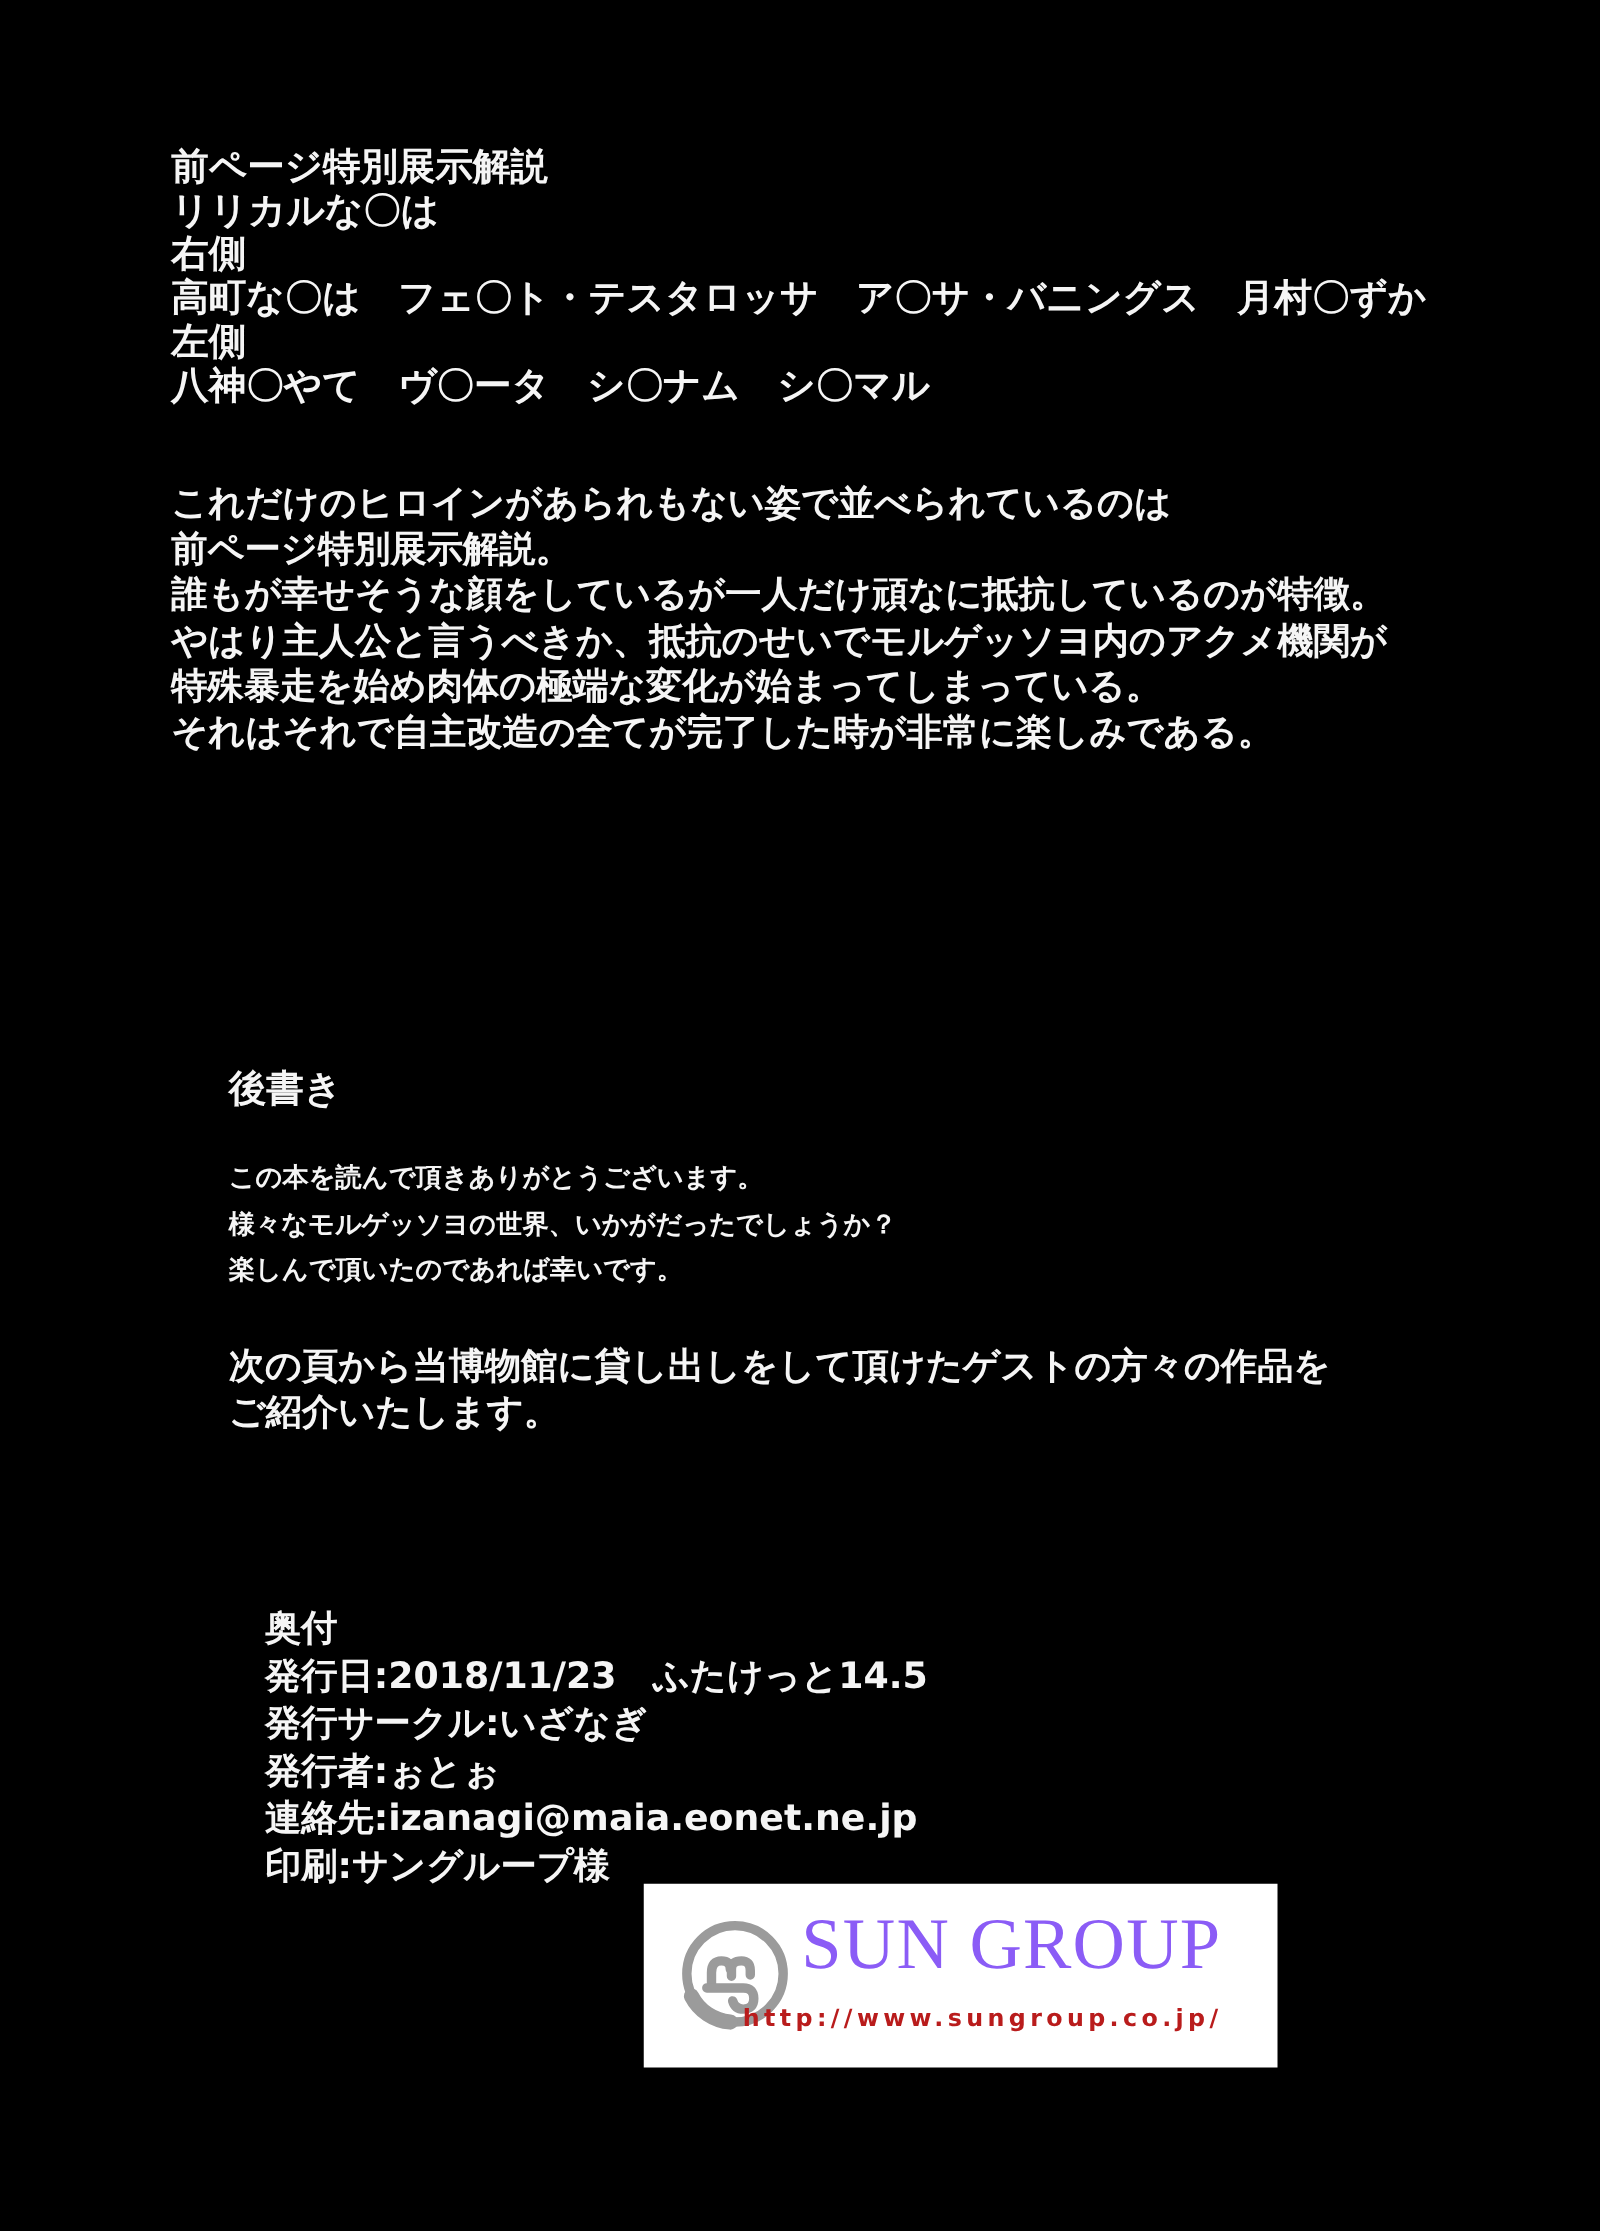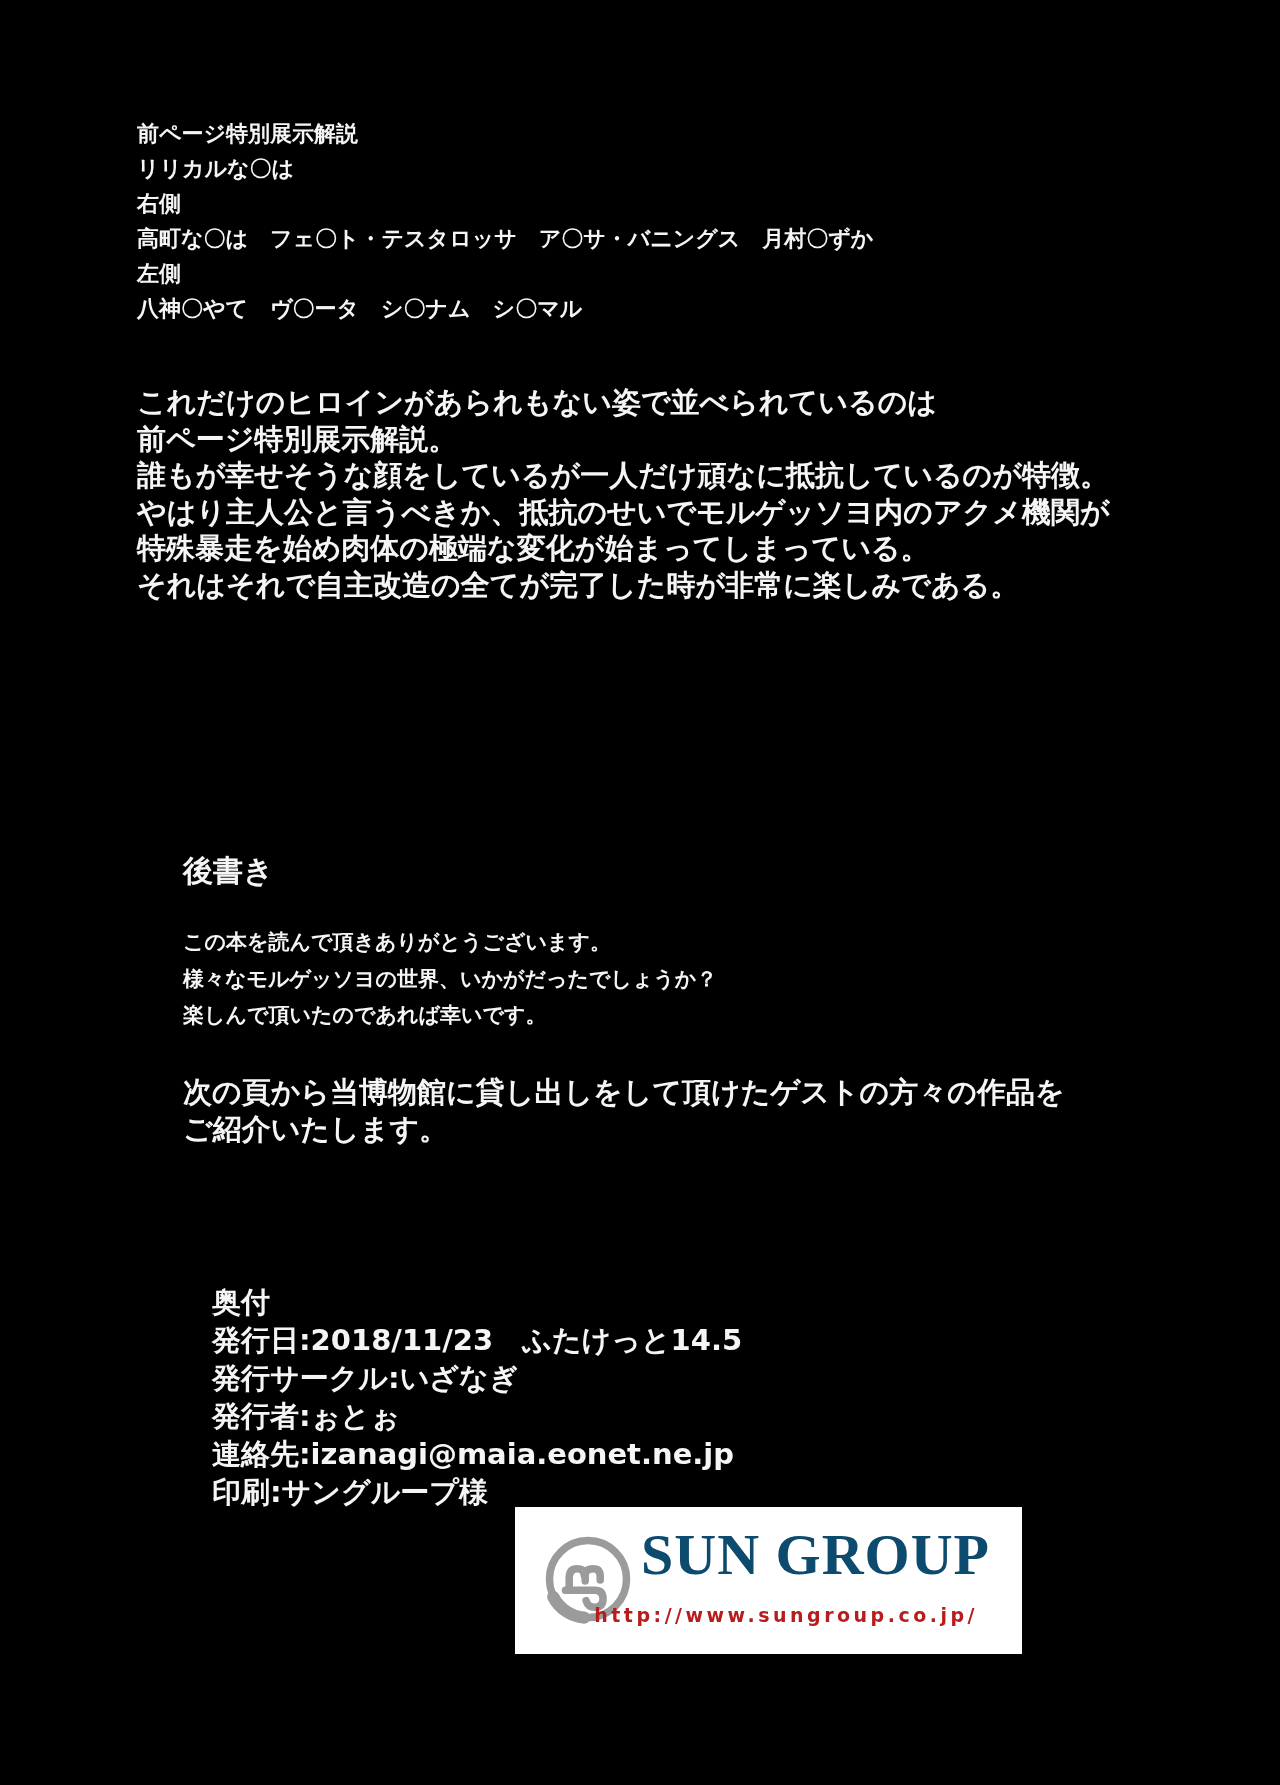--- a/index.html
+++ b/index.html
@@ -9,21 +9,21 @@
     height:1785px;
     background:#000000;
     overflow:hidden;
     font-family:"DejaVu Sans","Liberation Sans",sans-serif;
     color:#f5f5f5;
   }
   .line { white-space:pre; }
 
   .exhibit-block {
     position:absolute; left:137px; top:116px;
-    font-size:22px; line-height:35px; font-weight:bold;
+    font-size:30px; line-height:35px; font-weight:bold;
   }
   .commentary-block {
     position:absolute; left:137px; top:384px;
     font-size:29px; line-height:36.5px; font-weight:bold;
   }
   .afterword-heading {
     position:absolute; left:183px; top:851px;
     font-size:30px; font-weight:bold;
   }
   .thanks-block {
@@ -44,24 +44,24 @@
     width:507px; height:147px;
     background:#ffffff;
   }
   .logo-mark {
     position:absolute; left:26px; top:26px;
     width:94px; height:94px;
   }
   .wordmark {
     position:absolute; left:126px; top:14px;
     font-family:"Liberation Serif","DejaVu Serif",serif;
-    font-weight:bold;
+    font-weight:normal;
     font-size:58px;
     letter-spacing:1px;
-    color:#0c4a6e;
+    color:#8b5cf6;
     line-height:normal;
   }
   .logo-url {
     position:absolute; right:44px; top:97px;
     font-family:"DejaVu Sans","Liberation Sans",sans-serif;
     font-size:19px;
     letter-spacing:3.5px;
     color:#b91c1c;
     font-weight:bold;
     white-space:nowrap;

